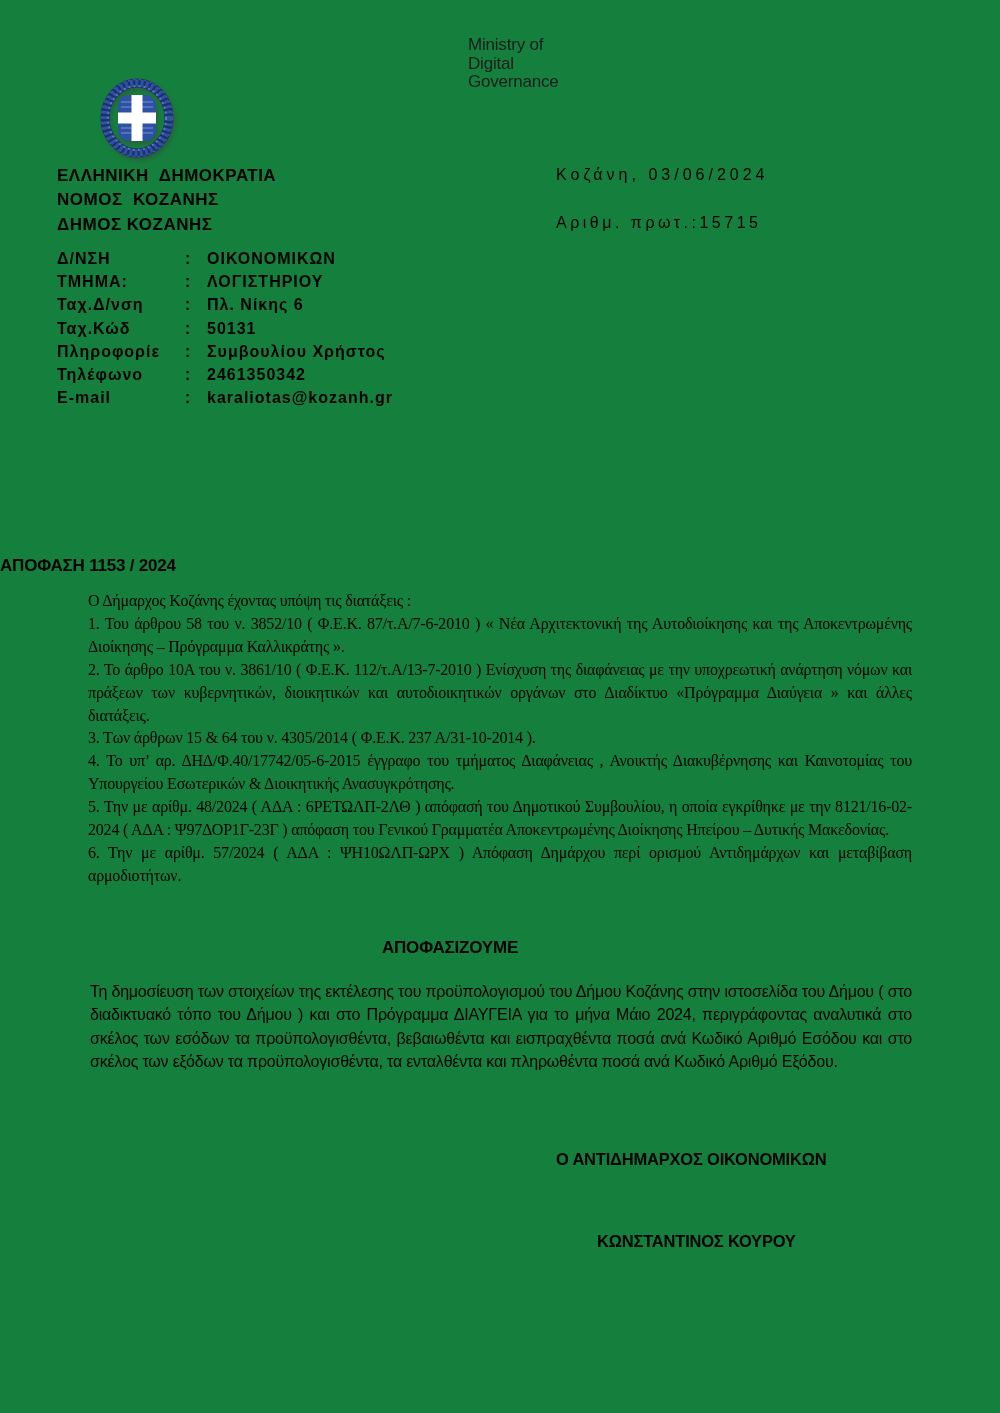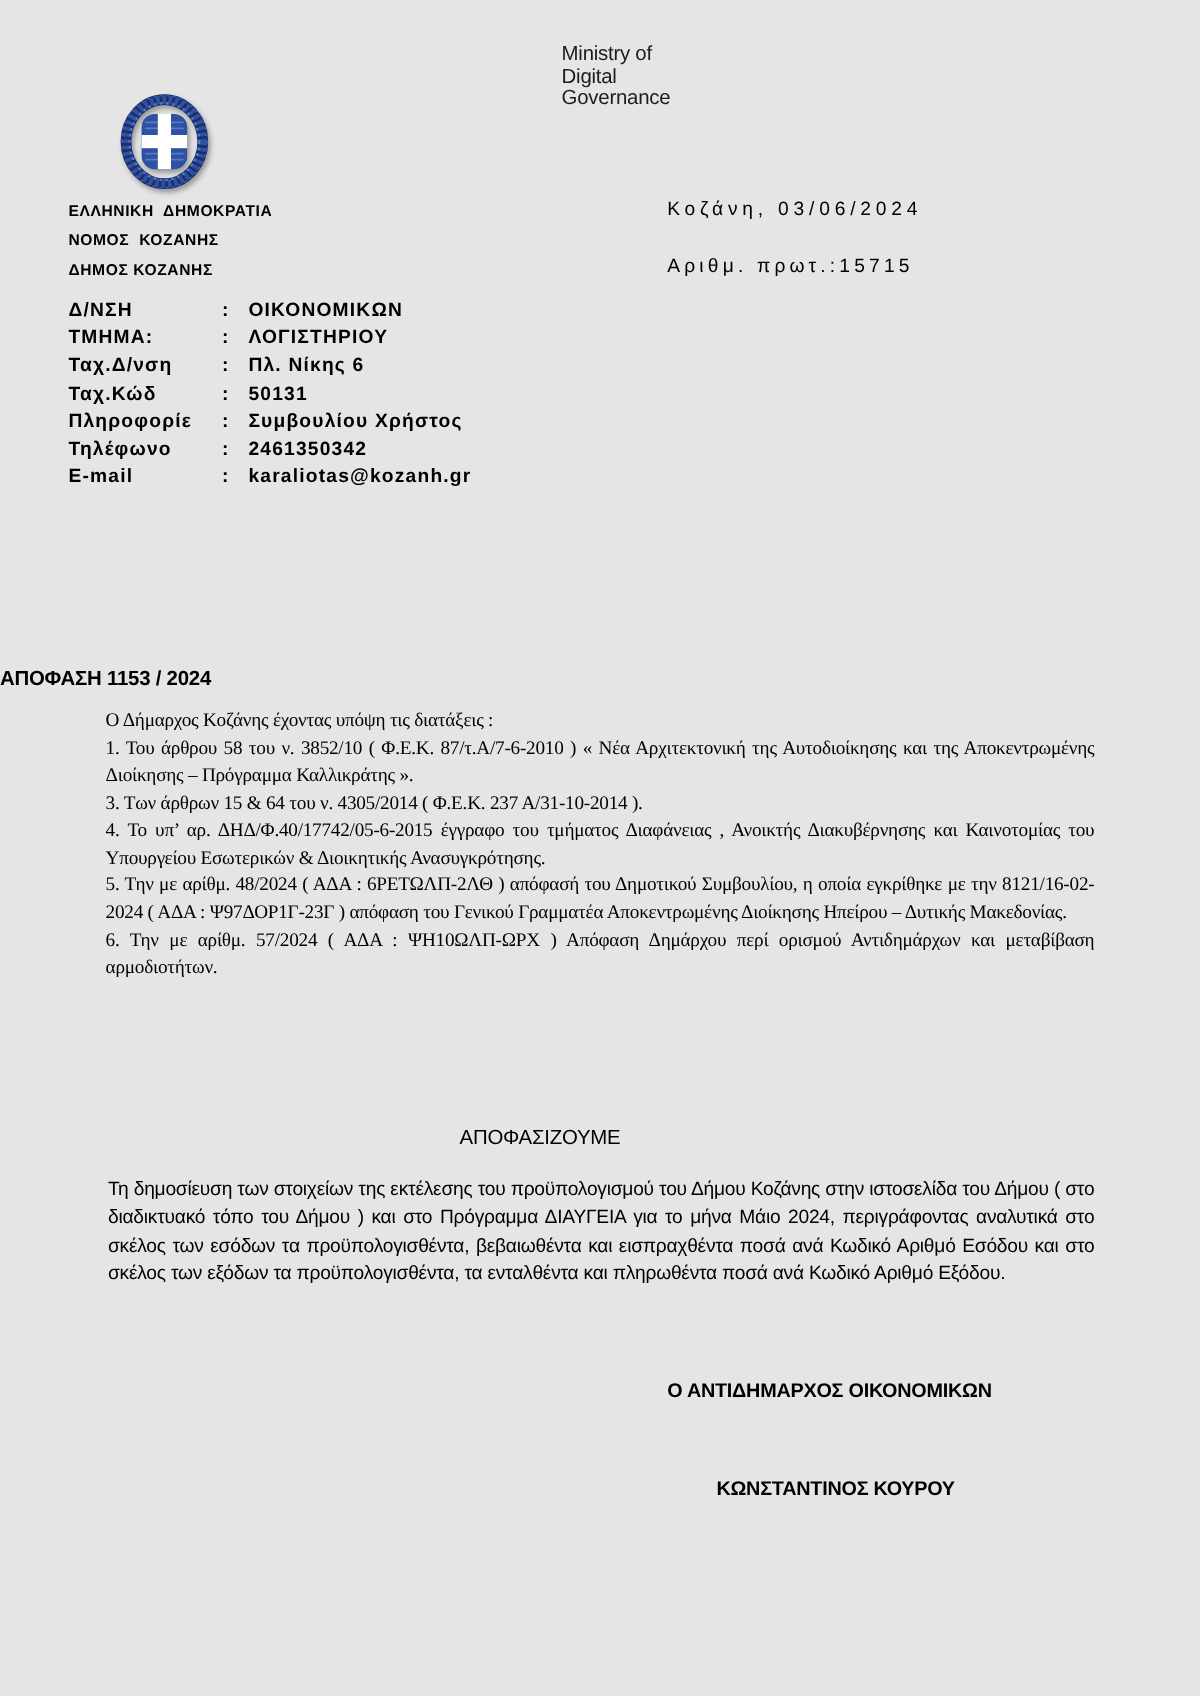--- a/index.html
+++ b/index.html
@@ -1,21 +1,21 @@
 <!DOCTYPE html>
 <html><head>
 <meta charset="utf-8">
 <style>
   * { margin: 0; padding: 0; box-sizing: border-box; }
   html, body { background: #ffffff; }
   .page {
     position: relative;
     width: 1000px;
     height: 1413px;
-    background: #e5e5e5;
+    background: #15803d;
     font-family: "Liberation Sans", "DejaVu Sans", sans-serif;
     color: #000000;
     overflow: hidden;
   }
 
   
   .emblem {
     position: absolute;
     left: 98px;
     top: 76px;
@@ -48,21 +48,21 @@
     padding-top: 2px;
     width: 130px;
   }
 
   
   .org {
     position: absolute;
     left: 57px;
     top: 164px;
     font-weight: bold;
-    font-size: 13px;
+    font-size: 17px;
     line-height: 24.3px;
     letter-spacing: 0.5px;
   }
   .org div { white-space: pre; }
 
   .place-date {
     position: absolute;
     left: 556px;
     top: 166px;
     font-size: 16px;
@@ -130,21 +130,21 @@
   }
   .body-block p { text-align: justify; font-family: Liberation Serif, serif; }
   .body-block p.first { text-align: left; }
 
   .resolution-title {
     position: absolute;
     left: 0;
     top: 938px;
     width: 900px;
     text-align: center;
-    font-weight: normal;
+    font-weight: bold;
     font-size: 17px;
     letter-spacing: -0.2px;
   }
   .resolution {
     position: absolute;
     left: 90px;
     top: 980px;
     width: 822px;
     font-size: 16px;
     line-height: 23.3px;
@@ -247,20 +247,21 @@
       <span class="c-value">karaliotas@kozanh.gr</span>
     </div>
   </div>
 
 
   <div class="decision-title">ΑΠΟΦΑΣΗ 1153 / 2024</div>
 
   <div class="body-block">
     <p class="first">Ο Δήμαρχος Κοζάνης έχοντας υπόψη τις διατάξεις :</p>
     <p>1. Του άρθρου 58 του ν. 3852/10 ( Φ.Ε.Κ. 87/τ.Α/7-6-2010 ) « Νέα Αρχιτεκτονική της Αυτοδιοίκησης και της Αποκεντρωμένης Διοίκησης – Πρόγραμμα Καλλικράτης ».</p>
+    <p>2. Το άρθρο 10Α του ν. 3861/10 ( Φ.Ε.Κ. 112/τ.Α/13-7-2010 ) Ενίσχυση της διαφάνειας με την υποχρεωτική ανάρτηση νόμων και πράξεων των κυβερνητικών, διοικητικών και αυτοδιοικητικών οργάνων στο Διαδίκτυο «Πρόγραμμα Διαύγεια » και άλλες διατάξεις.</p>
     <p>3. Των άρθρων 15 &amp; 64 του ν. 4305/2014 ( Φ.Ε.Κ. 237 Α/31-10-2014 ).</p>
     <p>4. Το υπ’ αρ. ΔΗΔ/Φ.40/17742/05-6-2015 έγγραφο του τμήματος Διαφάνειας , Ανοικτής Διακυβέρνησης και Καινοτομίας του Υπουργείου Εσωτερικών &amp; Διοικητικής Ανασυγκρότησης.</p>
     <p>5. Την με αρίθμ. 48/2024 ( ΑΔΑ : 6ΡΕΤΩΛΠ-2ΛΘ ) απόφασή του Δημοτικού Συμβουλίου, η οποία εγκρίθηκε με την 8121/16-02-2024 ( ΑΔΑ : Ψ97ΔΟΡ1Γ-23Γ ) απόφαση του Γενικού Γραμματέα Αποκεντρωμένης Διοίκησης Ηπείρου – Δυτικής Μακεδονίας.</p>
     <p>6. Την με αρίθμ. 57/2024 ( ΑΔΑ : ΨΗ10ΩΛΠ-ΩΡΧ ) Απόφαση Δημάρχου περί ορισμού Αντιδημάρχων και μεταβίβαση αρμοδιοτήτων.</p>
   </div>
 
   <div class="resolution-title">ΑΠΟΦΑΣΙΖΟΥΜΕ</div>
   <div class="resolution">Τη δημοσίευση των στοιχείων της εκτέλεσης του προϋπολογισμού του Δήμου Κοζάνης στην ιστοσελίδα του Δήμου ( στο διαδικτυακό τόπο του Δήμου ) και στο Πρόγραμμα ΔΙΑΥΓΕΙΑ για το μήνα Μάιο 2024, περιγράφοντας αναλυτικά στο σκέλος των εσόδων τα προϋπολογισθέντα, βεβαιωθέντα και εισπραχθέντα ποσά ανά Κωδικό Αριθμό Εσόδου και στο σκέλος των εξόδων τα προϋπολογισθέντα, τα ενταλθέντα και πληρωθέντα ποσά ανά Κωδικό Αριθμό Εξόδου.</div>
 
   <div class="sig-title">Ο ΑΝΤΙΔΗΜΑΡΧΟΣ ΟΙΚΟΝΟΜΙΚΩΝ</div>

